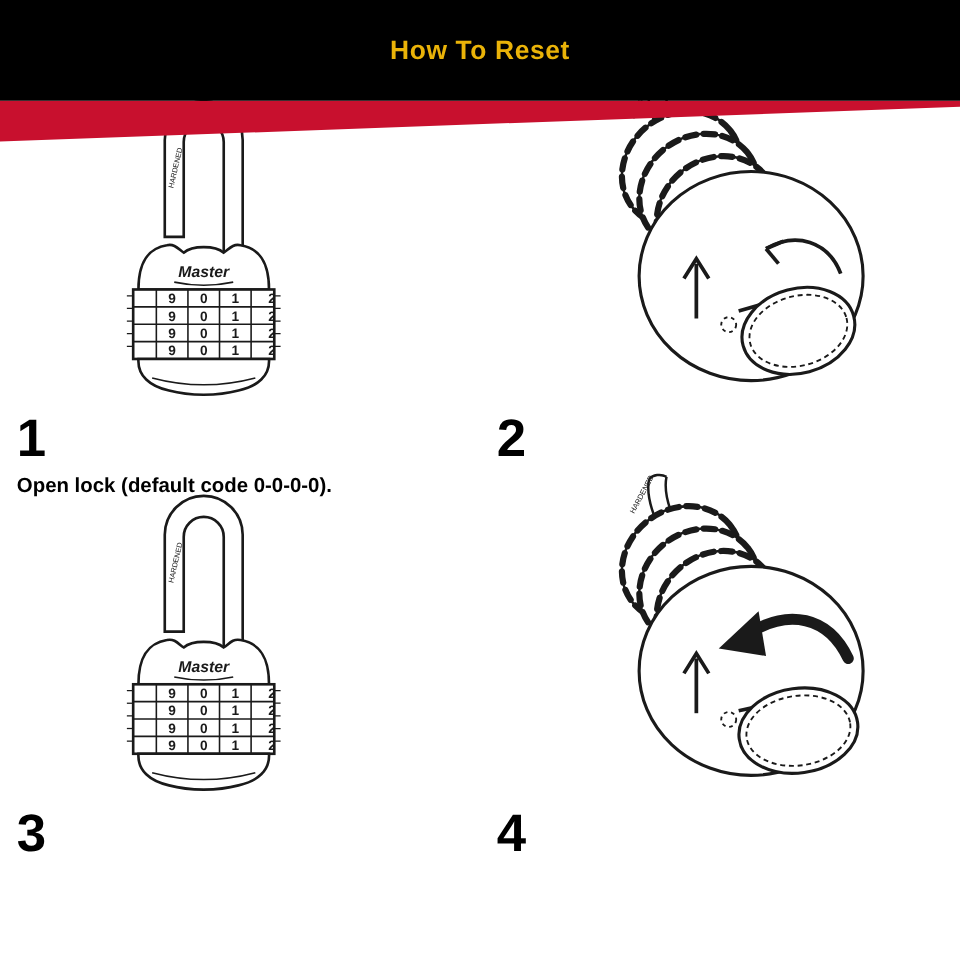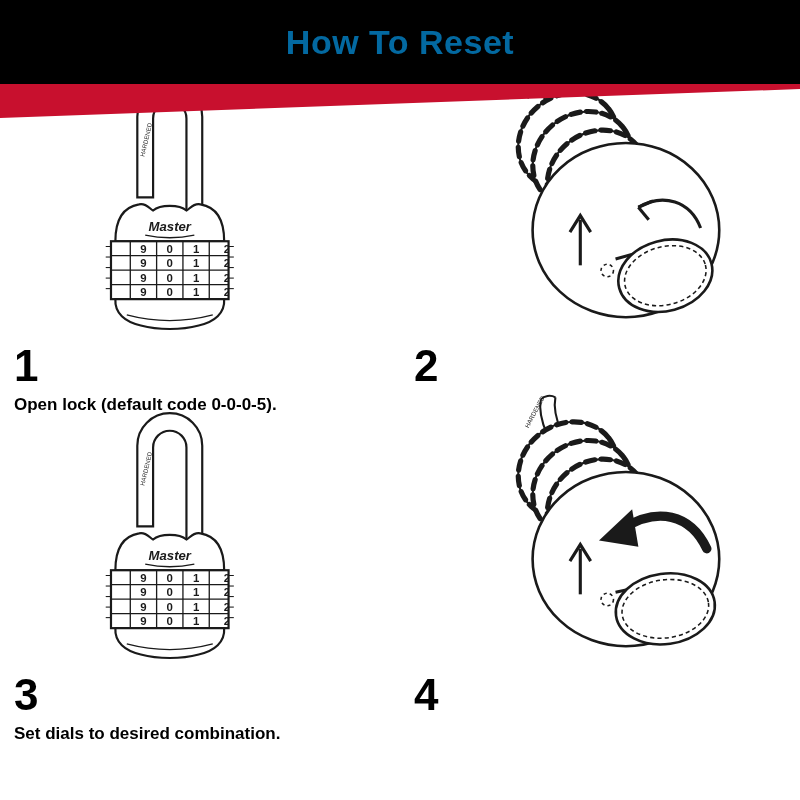--- a/index.html
+++ b/index.html
@@ -5,21 +5,21 @@
   html,body{margin:0;padding:0;}
   body{
     width:800px;height:800px;background:#fff;overflow:hidden;
     font-family:"Liberation Sans", sans-serif;color:#000;
   }
   .header{
     position:relative;height:84px;background:var(--header-bg,#000);
     display:flex;align-items:center;justify-content:center;
   }
   .header .title{
-    color:#0369a1;font-size:34px;font-weight:bold;letter-spacing:.5px;margin:0;
+    color:#eab308;font-size:22px;font-weight:bold;letter-spacing:.5px;margin:0;
   }
   .red-stripe{position:absolute;left:0;top:84px;width:800px;height:40px;display:block;}
   .steps{
     display:grid;grid-template-columns:400px 400px;
     padding-top:2px;
   }
   .step{padding:0 14px;box-sizing:border-box;}
   .figure{height:250px;display:flex;align-items:flex-end;}
   .figure.padlock{padding-left:46px;text-align:center;}
   .figure.bottomview{justify-content:center;}
@@ -102,21 +102,21 @@
           <text x="125" y="264.5">0</text>
           <text x="155" y="264.5">1</text>
           <text x="190" y="264.5">2</text>
         </g>
 
         <path d="M63,268 C62,284 74,294 92,298 C103,301 115,302 125,302 C135,302 147,301 158,298 C176,294 188,284 187,268 Z" fill="#fff" stroke="#1a1a1a" stroke-width="2.5"></path>
         <path d="M76,286 Q125,299 174,286" fill="none" stroke="#1a1a1a" stroke-width="1.5"></path>
       </svg>
     </div>
     <div class="step-number">1</div>
-    <p class="step-caption">Open lock (default code 0-0-0-5).</p>
+    <p class="step-caption">Open lock (default code 0-0-0-0).</p>
   </div>
 
   <div class="step">
     <div class="figure bottomview">
       <svg width="280" height="272" viewBox="0 0 270 262">
 
         <g fill="none" stroke="#1a1a1a" stroke-width="2">
           <path d="M84,40 C78,26 76,16 78,6"></path>
           <path d="M98,38 C92,24 90,14 92,4"></path>
           <path d="M78,6 A10,8 0 0 1 92,4"></path>
@@ -213,21 +213,20 @@
           <text x="95" y="264.5">9</text>
           <text x="125" y="264.5">0</text>
           <text x="155" y="264.5">1</text>
           <text x="190" y="264.5">2</text>
         </g>
         <path d="M63,268 C62,284 74,294 92,298 C103,301 115,302 125,302 C135,302 147,301 158,298 C176,294 188,284 187,268 Z" fill="#fff" stroke="#1a1a1a" stroke-width="2.5"></path>
         <path d="M76,286 Q125,299 174,286" fill="none" stroke="#1a1a1a" stroke-width="1.5"></path>
       </svg>
     </div>
     <div class="step-number">3</div>
-    <p class="step-caption">Set dials to desired combination.</p>
   </div>
 
   <div class="step">
     <div class="figure bottomview">
       <svg width="280" height="272" viewBox="0 0 270 262">
         <g fill="none" stroke="#1a1a1a" stroke-width="2">
           <path d="M84,40 C78,26 76,16 78,6"></path>
           <path d="M98,38 C92,24 90,14 92,4"></path>
           <path d="M78,6 A10,8 0 0 1 92,4"></path>
         </g>

